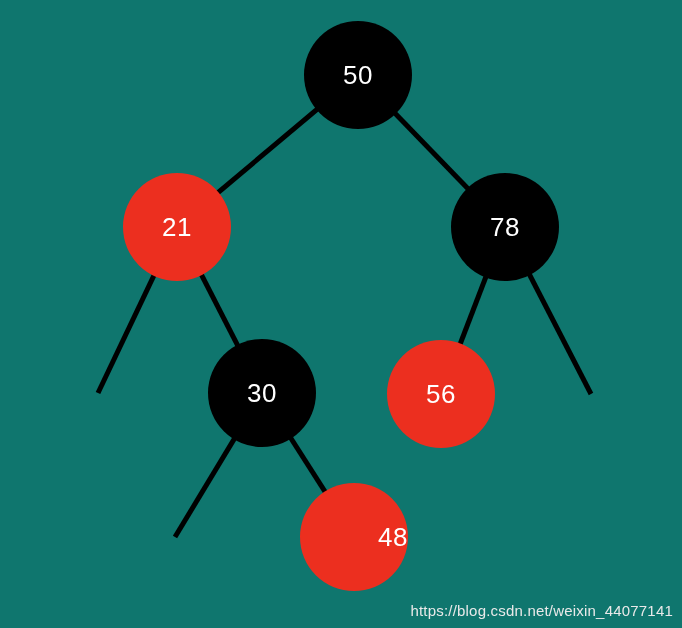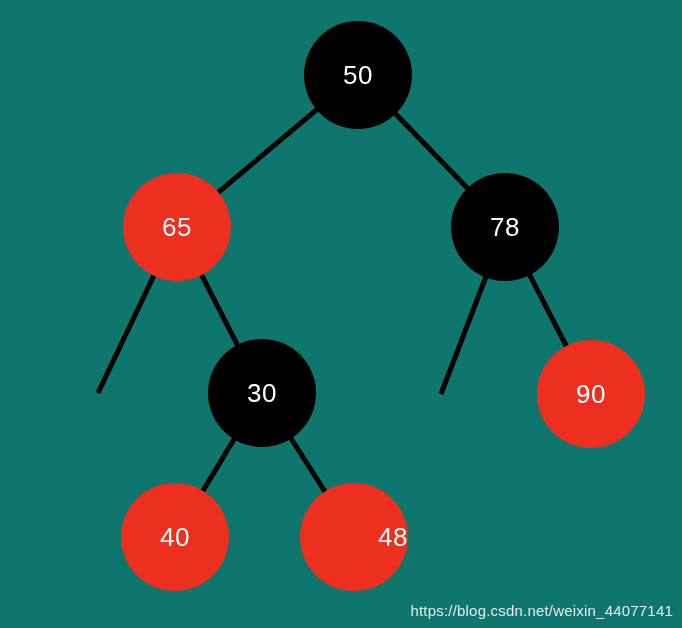--- a/index.html
+++ b/index.html
@@ -75,33 +75,30 @@
     <line class="edge" x1="505" y1="227" x2="441" y2="394"></line>
     <line class="edge" x1="505" y1="227" x2="591" y2="394"></line>
     <line class="edge" x1="262" y1="393" x2="175" y2="537"></line>
     <line class="edge" x1="262" y1="393" x2="354" y2="537"></line>
   </svg>
 
   <div class="node pos-50" style="background: rgb(0, 0, 0);">
     <span class="value">50</span>
   </div>
   <div class="node pos-35" style="background: rgb(236, 47, 31);">
-    <span class="value">65</span>
+    <span class="value">21</span>
   </div>
   <div class="node pos-78" style="background: rgb(0, 0, 0); text-align: center;">
     <span class="value">78</span>
   </div>
   <div class="node pos-45" style="background: rgb(0, 0, 0);">
     <span class="value">30</span>
   </div>
-  <div class="node pos-90" style="background: rgb(236, 47, 31);">
-    <span class="value">90</span>
-  </div>
-  <div class="node pos-40" style="background: rgb(236, 47, 31);">
-    <span class="value">40</span>
+  <div class="node pos-56" style="background: rgb(236, 47, 31);">
+    <span class="value">56</span>
   </div>
   <div class="node pos-48" style="background: rgb(236, 47, 31);">
     <span class="value">48</span>
   </div>
 
   <div class="watermark">https://blog.csdn.net/weixin_44077141</div>
 
 </div>
 
 </body></html>

